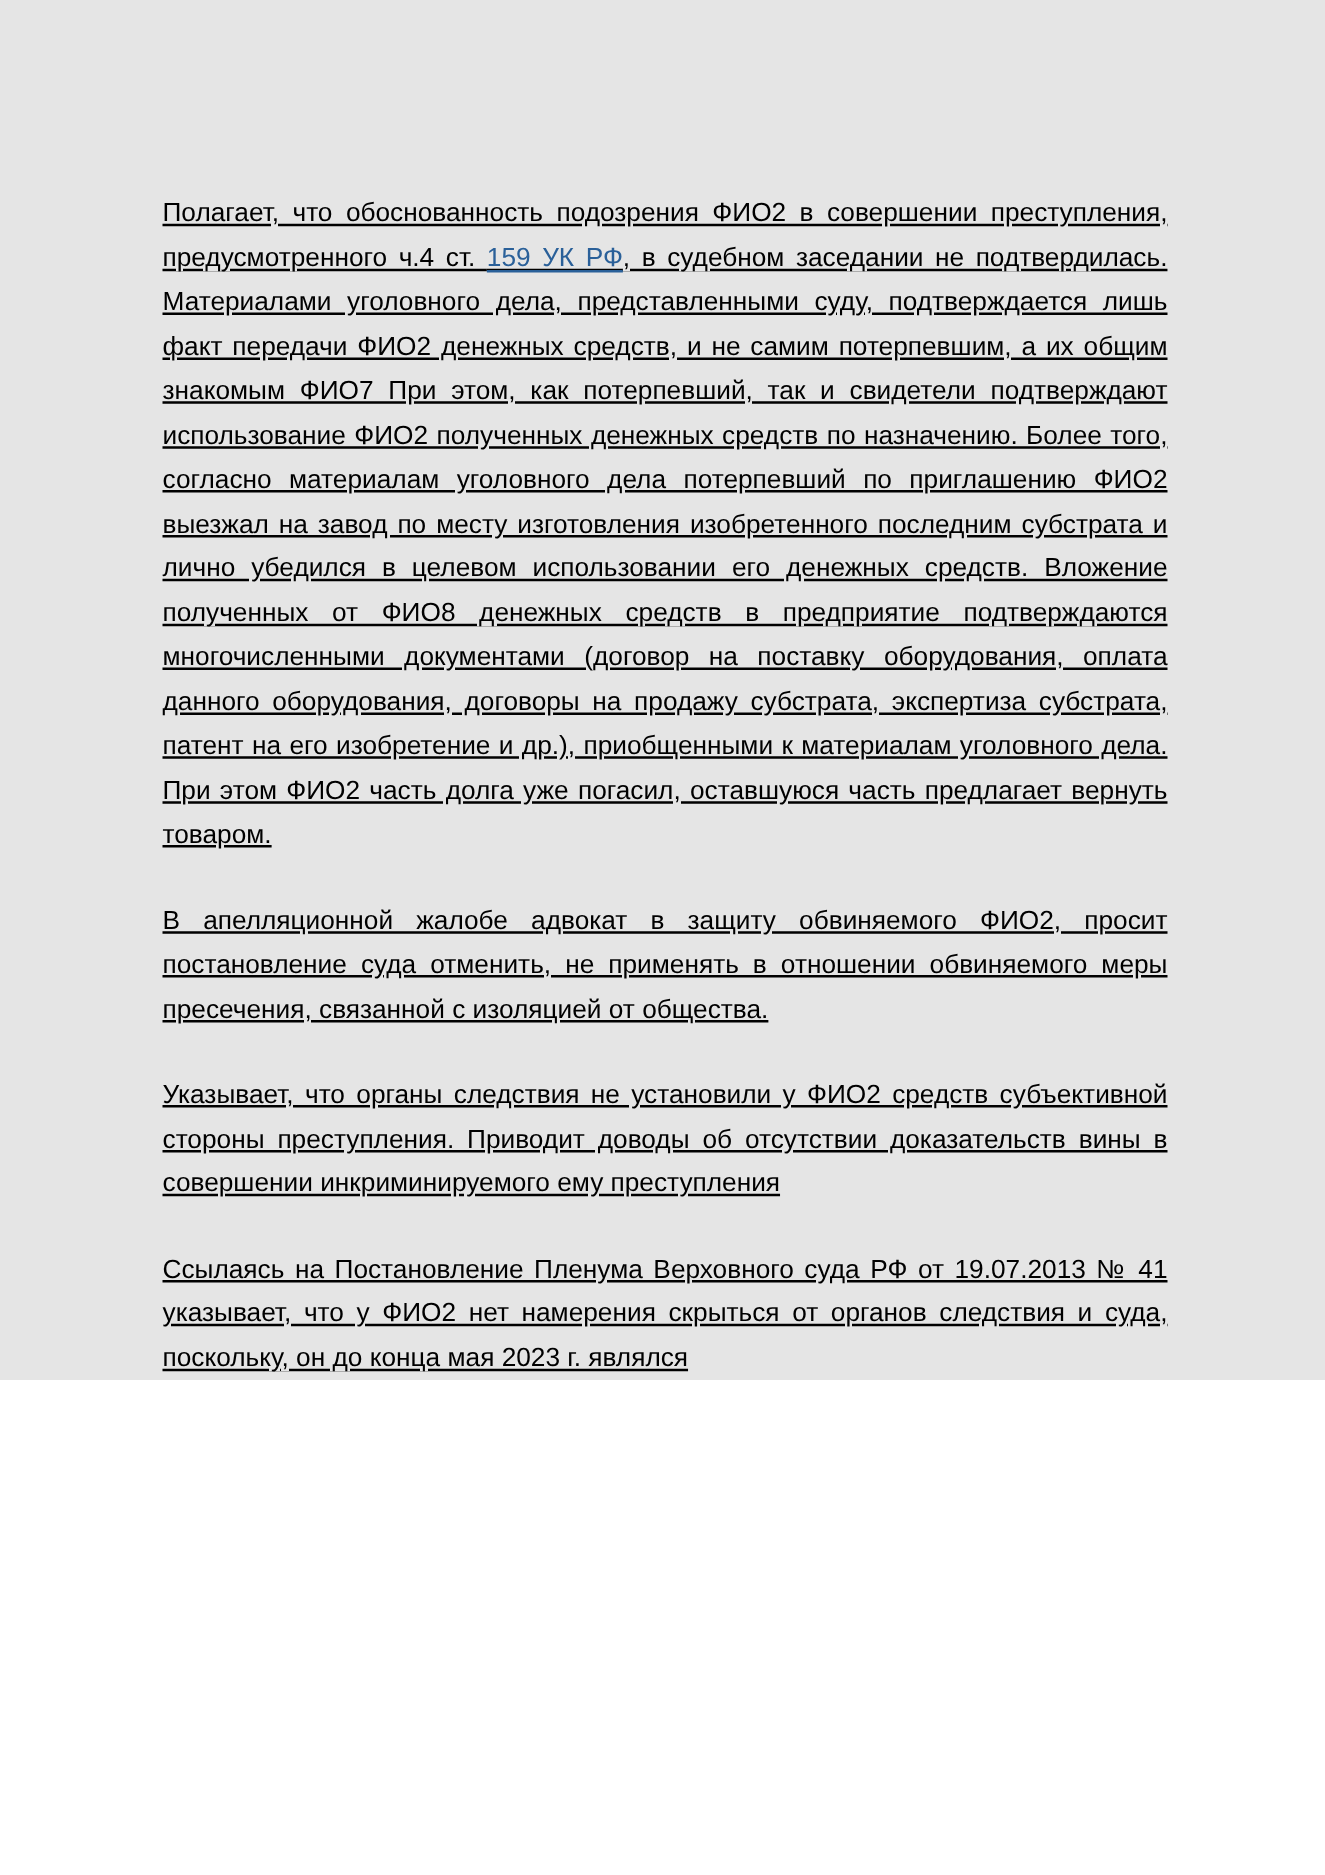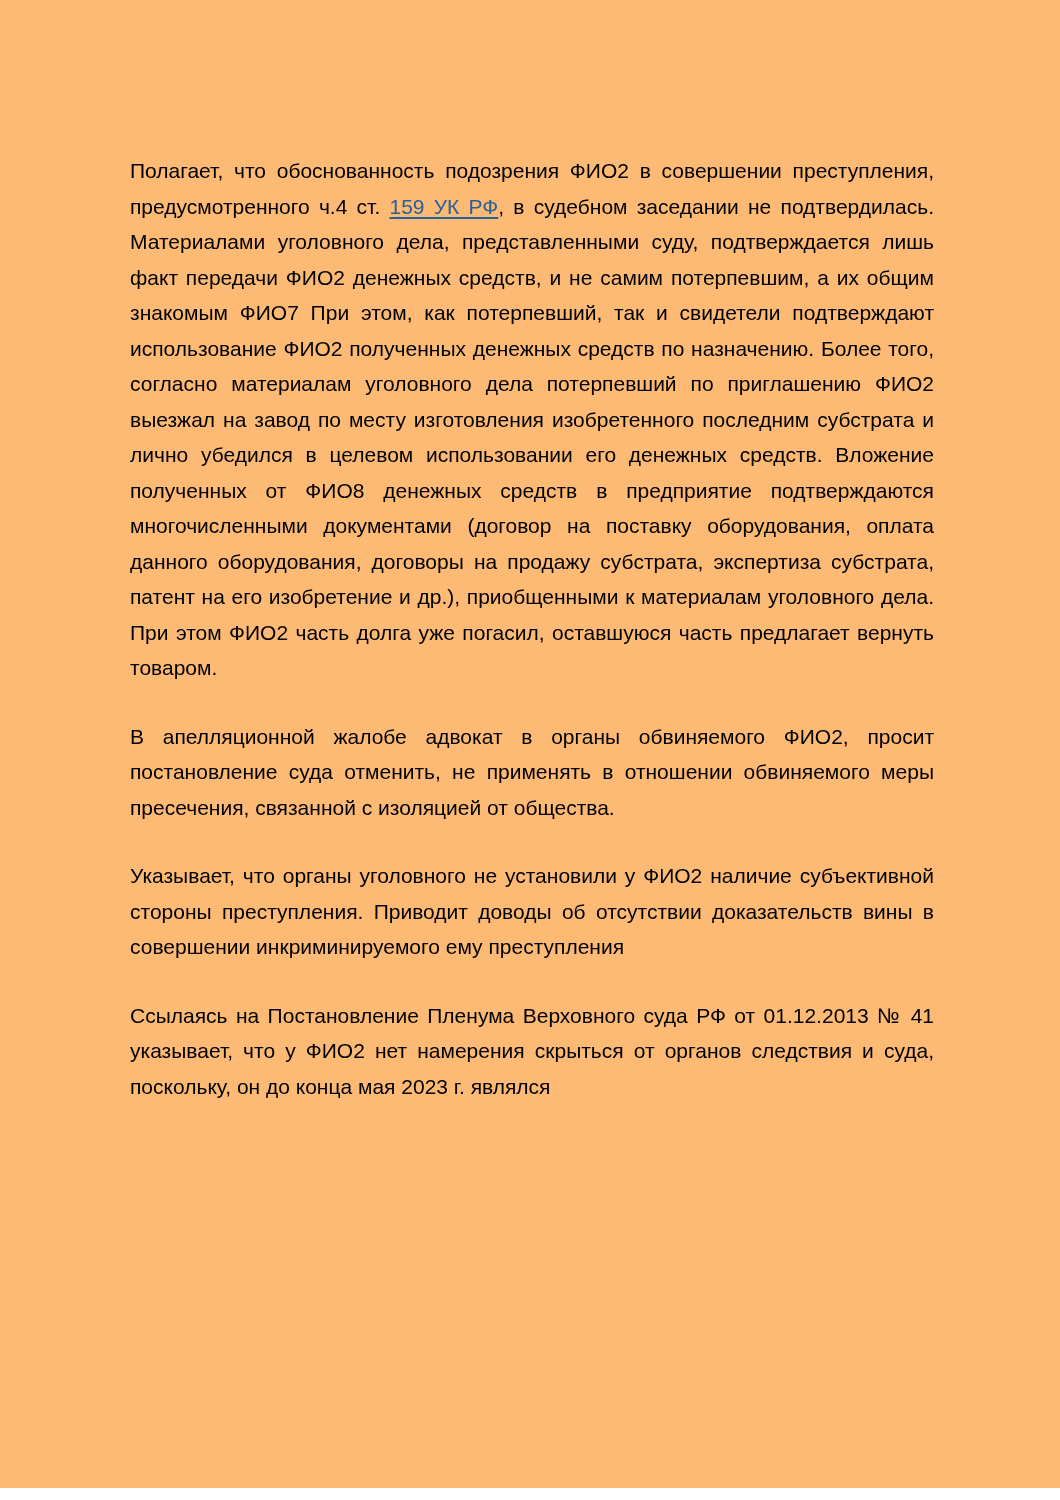--- a/index.html
+++ b/index.html
@@ -3,25 +3,26 @@
 <meta charset="utf-8">
 <style>
   html, body {
     margin: 0;
     padding: 0;
     background: #ffffff;
   }
   .page {
     position: relative;
     width: 1060px;
-    height: 1488px;
+    height: 1104px;
     box-sizing: border-box;
-    background: #fdba74;
+    background: #e5e5e5;
     padding: 153px 126px 0 130px;
     overflow: hidden;
+    text-decoration: underline;
   }
   .para {
     margin: 0 0 33px 0;
     font-family: "Liberation Sans", "DejaVu Sans", sans-serif;
     font-size: 21px;
     line-height: 35.5px;
     color: #000000;
     text-align: justify;
     text-justify: inter-word;
   }
@@ -32,19 +33,19 @@
   }
 </style>
 </head>
 <body>
 
 <div class="page">
 
   <p class="para"><span>Полагает, что обоснованность подозрения ФИО2 в совершении преступления, предусмотренного ч.4 ст. </span><a href="#" class="statute-link">159 УК РФ</a><span>, в судебном заседании не подтвердилась. Материалами уголовного дела, представленными суду, подтверждается лишь факт передачи ФИО2 денежных средств, и не самим потерпевшим, а их общим знакомым ФИО7 При этом, как потерпевший, так и свидетели подтверждают использование ФИО2 полученных денежных средств по назначению. Более того, согласно материалам уголовного дела потерпевший по приглашению ФИО2 выезжал на завод по месту изготовления изобретенного последним субстрата и лично убедился в целевом использовании его денежных средств. Вложение полученных от ФИО8 денежных средств в предприятие подтверждаются многочисленными документами (договор на поставку оборудования, оплата данного оборудования, договоры на продажу субстрата, экспертиза субстрата, патент на его изобретение и др.), приобщенными к материалам уголовного дела. При этом ФИО2 часть долга уже погасил, оставшуюся часть предлагает вернуть товаром.</span></p>
 
 
-  <p class="para">В апелляционной жалобе адвокат в органы обвиняемого ФИО2, просит постановление суда отменить, не применять в отношении обвиняемого меры пресечения, связанной с изоляцией от общества.</p>
+  <p class="para">В апелляционной жалобе адвокат в защиту обвиняемого ФИО2, просит постановление суда отменить, не применять в отношении обвиняемого меры пресечения, связанной с изоляцией от общества.</p>
 
-  <p class="para">Указывает, что органы уголовного не установили у ФИО2 наличие субъективной стороны преступления. Приводит доводы об отсутствии доказательств вины в совершении инкриминируемого ему преступления</p>
+  <p class="para">Указывает, что органы следствия не установили у ФИО2 средств субъективной стороны преступления. Приводит доводы об отсутствии доказательств вины в совершении инкриминируемого ему преступления</p>
 
-  <p class="para">Ссылаясь на Постановление Пленума Верховного суда РФ от 01.12.2013 № 41 указывает, что у ФИО2 нет намерения скрыться от органов следствия и суда, поскольку, он до конца мая 2023 г. являлся</p>
+  <p class="para">Ссылаясь на Постановление Пленума Верховного суда РФ от 19.07.2013 № 41 указывает, что у ФИО2 нет намерения скрыться от органов следствия и суда, поскольку, он до конца мая 2023 г. являлся</p>
 
 </div>
 
 </body></html>

